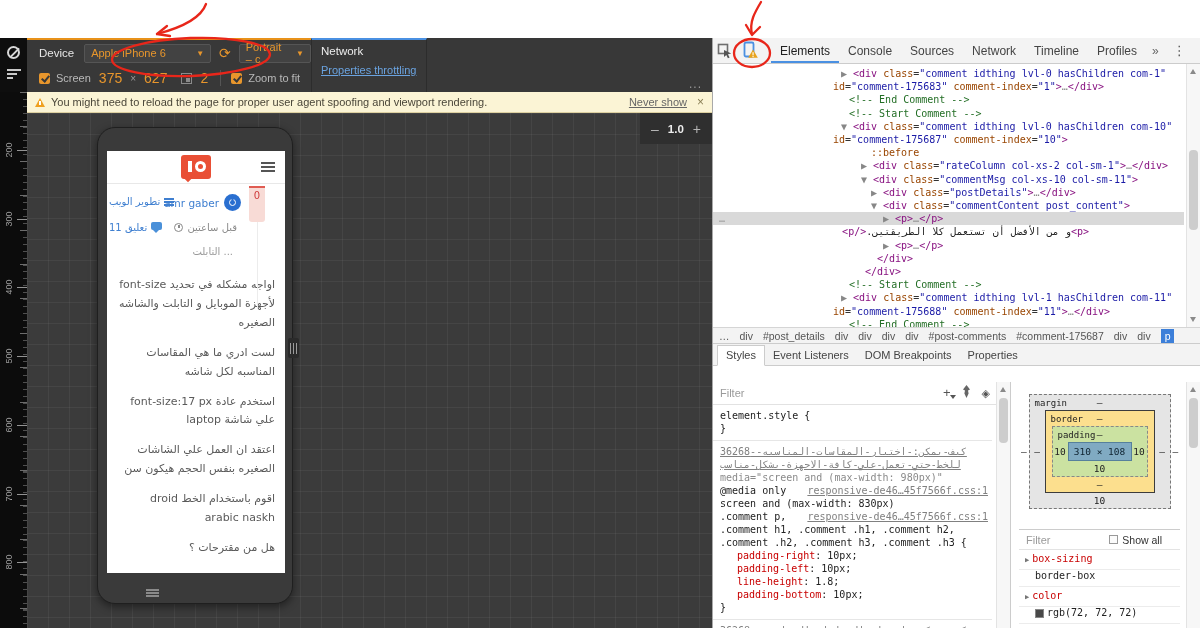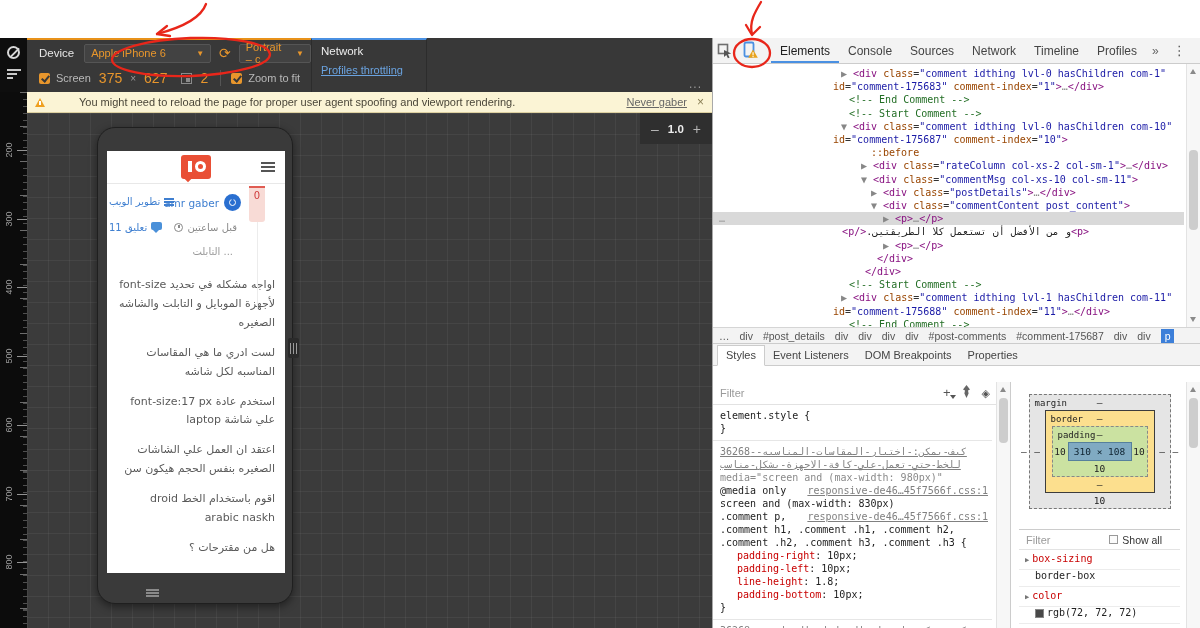--- a/index.html
+++ b/index.html
@@ -42,21 +42,21 @@
     border-left:1px solid #2c2c2c; border-right:1px solid #2c2c2c; padding:5px 0 0 9px; }
   .net-title { color:#ececec; font-size:11.5px; }
   .net-link { color:#6aa3e0; font-size:11px; text-decoration:underline; display:inline-block; margin-top:7px; cursor:pointer; }
   .tb-dots { position:absolute; right:10px; bottom:1px; color:#9a9a9a; font-size:12px; letter-spacing:1px; }
 
   .warn-bar { position:absolute; left:27px; top:92px; width:685px; height:21px; background:#fbf4d5;
     border-bottom:1px solid #ddd0a0; display:flex; align-items:center; padding:0 8px; }
   .warn-tri { width:0; height:0; border-left:5px solid transparent; border-right:5px solid transparent;
     border-bottom:9px solid #efa021; position:relative; margin-right:6px; flex:none; }
   .warn-tri::after { content:""; position:absolute; left:-0.8px; top:3px; width:1.6px; height:4px; background:#fff; }
-  .warn-text { font-size:11px; color:#4a4639; flex:1;margin-left:28px; }
+  .warn-text { font-size:11px; color:#4a4639; flex:1; }
   .warn-never { font-size:11px; color:#666; text-decoration:underline; margin-right:10px; cursor:pointer; }
   .warn-x { font-size:12px; color:#8a7f55; cursor:pointer; }
 
   .ruler { position:absolute; left:0; top:92px; width:27px; height:536px; background:#0c0c0c; }
   .ruler::before { content:""; position:absolute; right:0; top:0; bottom:0; width:4px;
     background:repeating-linear-gradient(to bottom,#4f4f4f 0 1px,transparent 1px 6.9px); }
   .ruler::after { content:""; position:absolute; right:0; top:0; bottom:0; width:7px;
     background:repeating-linear-gradient(to bottom,#6c6c6c 0 1px,transparent 1px 34.4px); }
   .ruler .tick { position:absolute; right:0; width:10px; height:1px; background:#929292; }
   .ruler .rlabel { position:absolute; left:0; width:18px; height:20px; color:#9d9d9d; font-size:9px;
@@ -244,29 +244,29 @@
     <span class="x">×</span>
     <span class="num">627</span>
     <span class="dpr-icon"></span>
     <span class="num">2</span>
     <span class="vsep"></span>
     <span class="cb" style="margin-left:10px;"></span>
     <span class="txt">Zoom to fit</span>
   </div>
   <div class="net-block">
     <div class="net-title">Network</div>
-    <span class="net-link">Profiles throttling</span>
+    <span class="net-link">Properties throttling</span>
   </div>
   <span class="tb-dots">...</span>
 </div>
 
 <div class="warn-bar">
   <span class="warn-tri"></span>
   <span class="warn-text">You might need to reload the page for proper user agent spoofing and viewport rendering.</span>
-  <span class="warn-never">Never gaber</span>
+  <span class="warn-never">Never show</span>
   <span class="warn-x">×</span>
 </div>
 
 <div class="ruler">
     <span class="tick" style="top: 58px;"></span>
     <span class="rlabel" style="top: 48px;">200</span>
     <span class="tick" style="top: 126.7px;"></span>
     <span class="rlabel" style="top: 116.7px;">300</span>
     <span class="tick" style="top: 195.4px;"></span>
     <span class="rlabel" style="top: 185.4px;">400</span>

